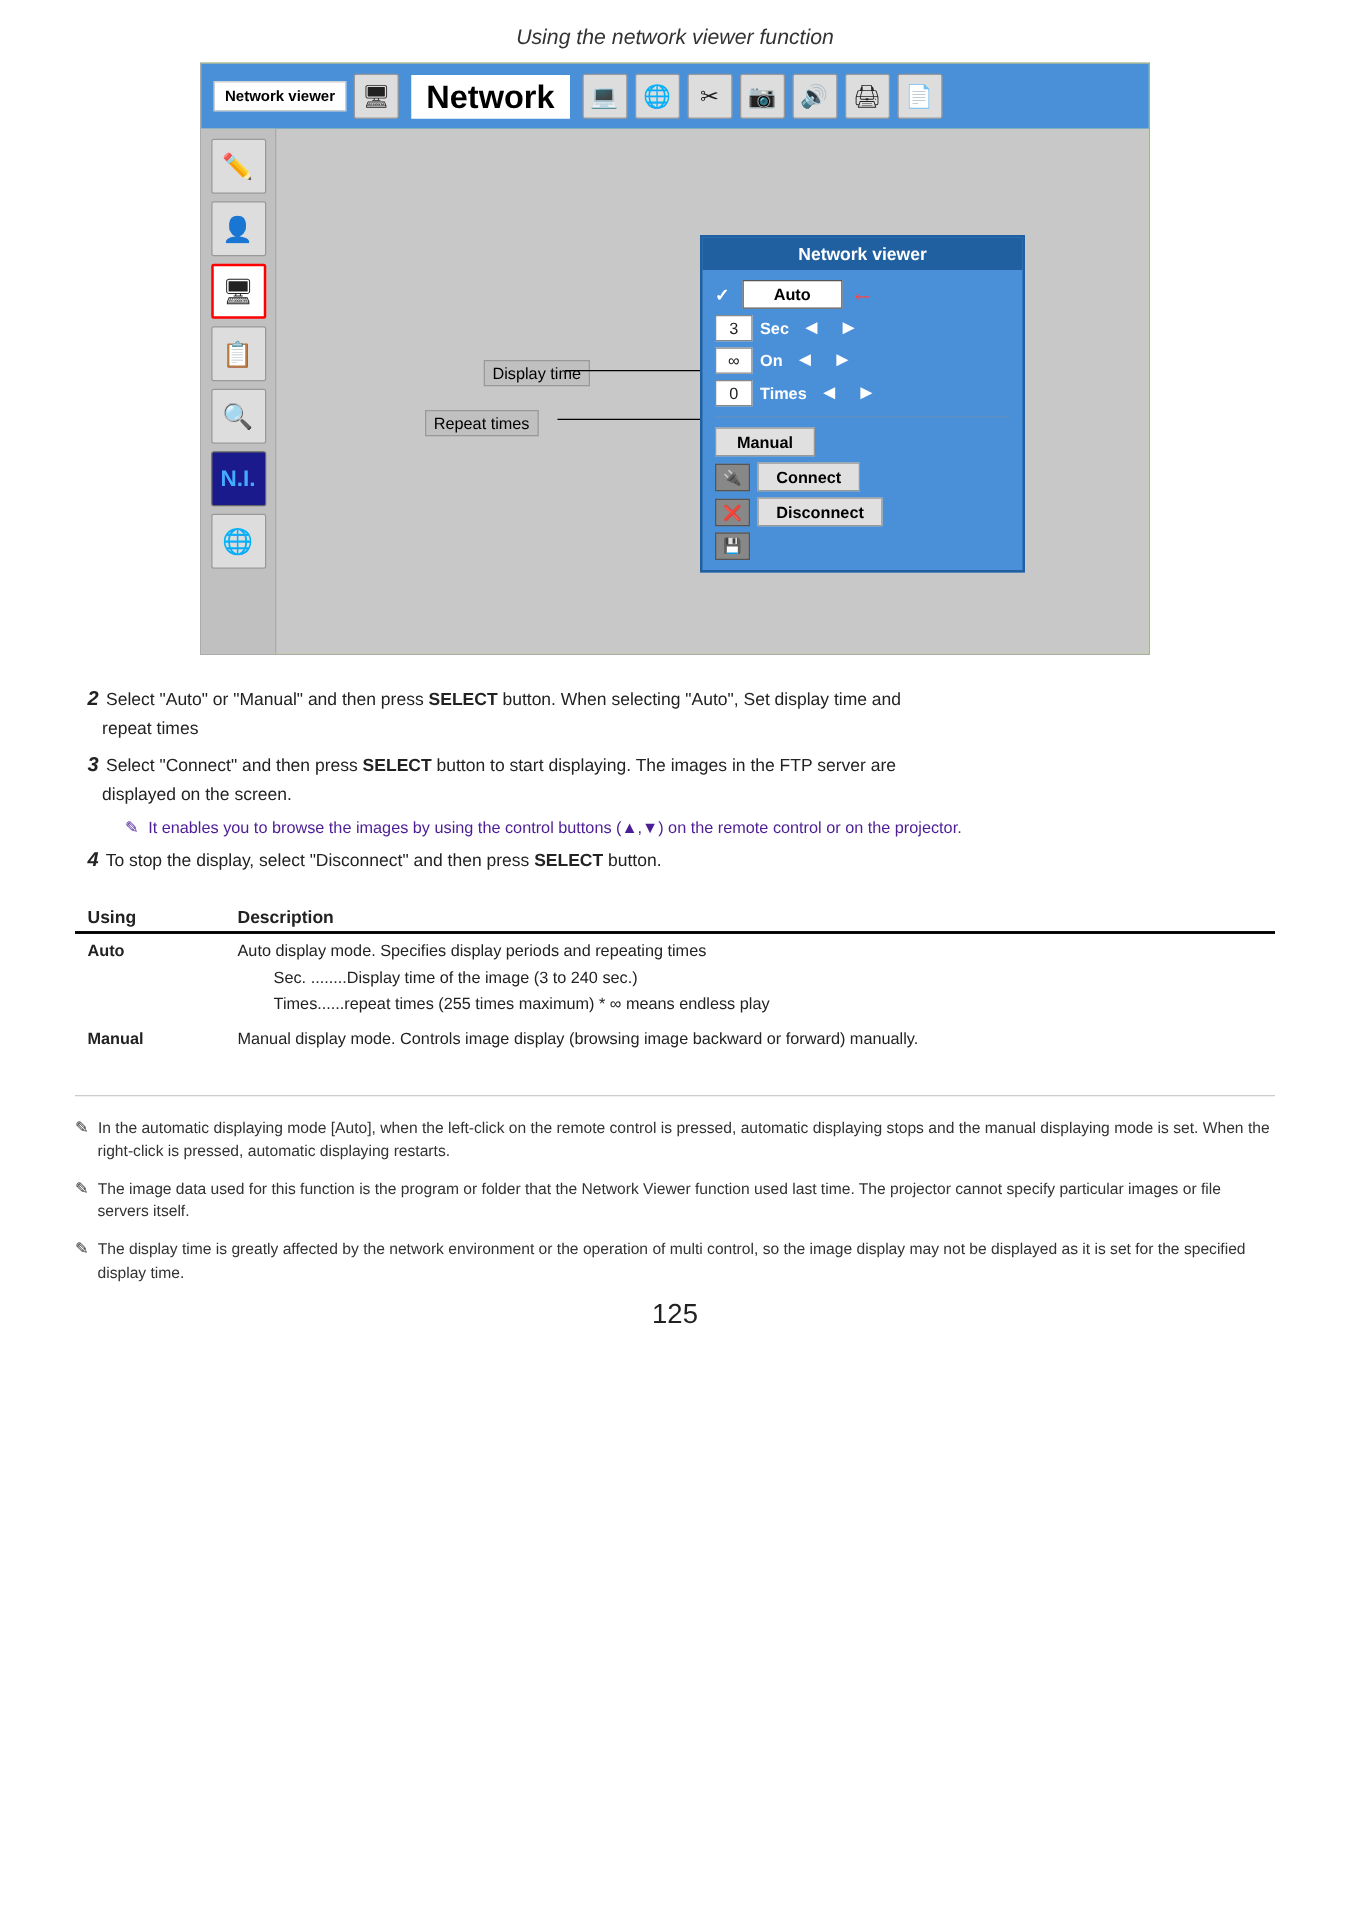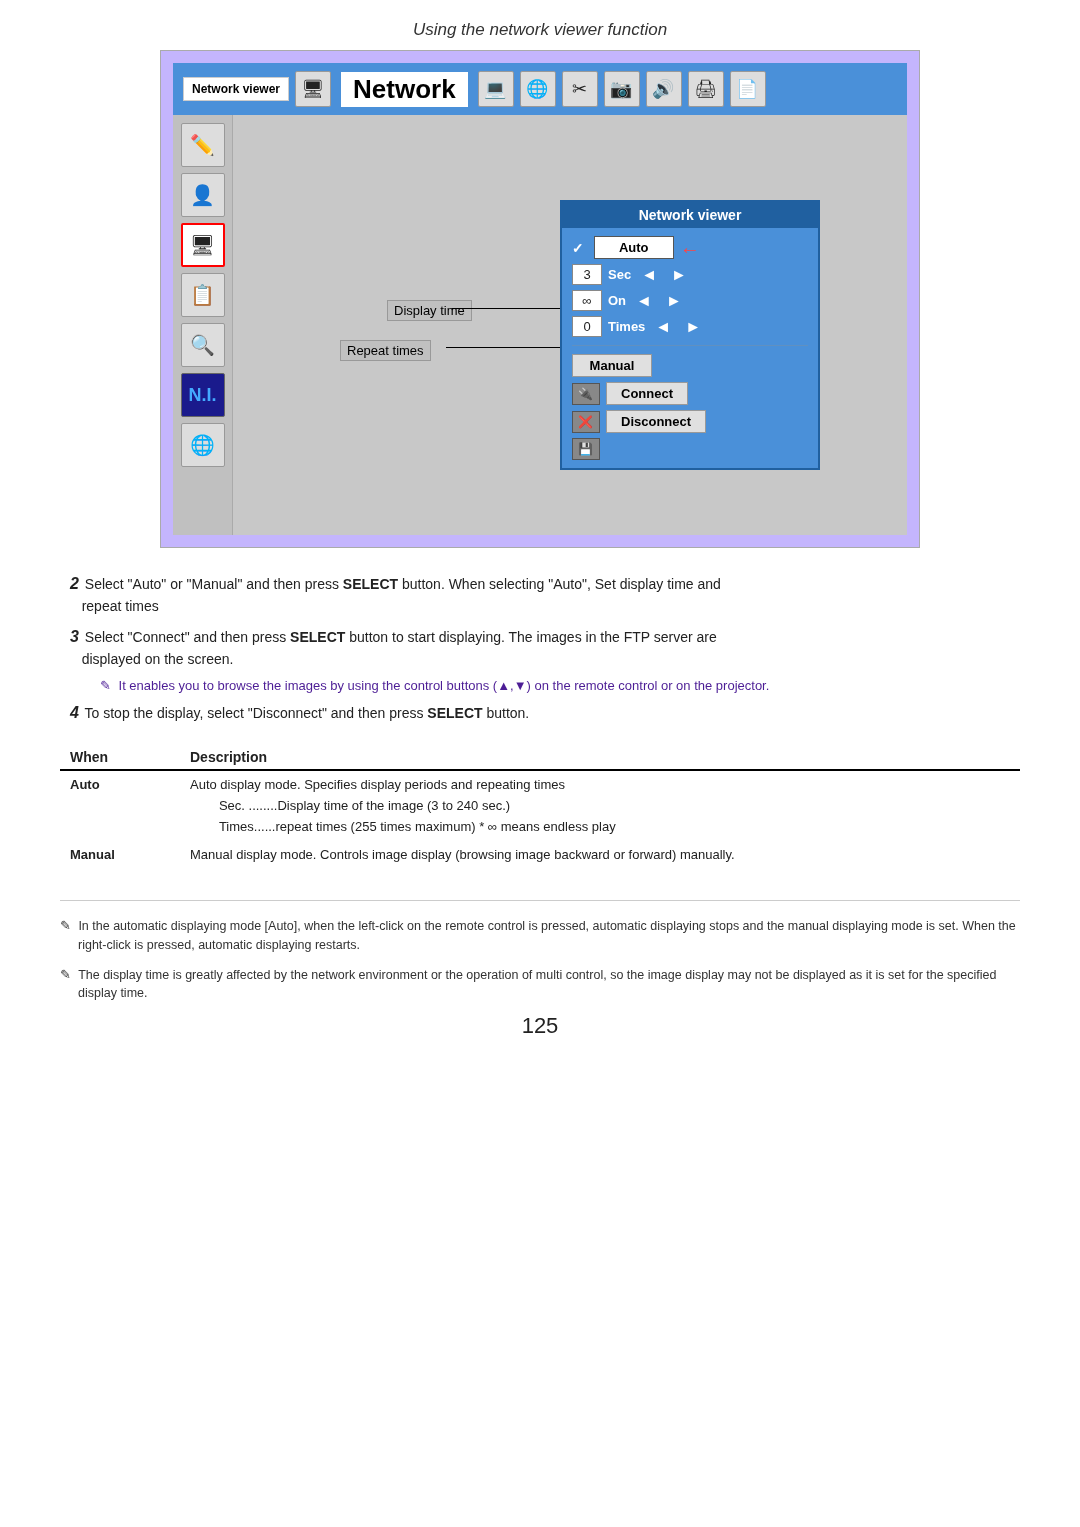--- a/index.html
+++ b/index.html
@@ -17,23 +17,23 @@
       text-align: center;
       font-style: italic;
       font-size: 17px;
       color: #333;
       margin-bottom: 10px;
     }
 
     
     .screenshot-area {
       border: 1px solid #aaa;
-      background: #c4b5fd;
+      background: #bef264;
       margin-bottom: 24px;
-      padding: 12px;
+      padding: 0;
       width: 760px;
       margin-left: auto;
       margin-right: auto;
     }
 
     
     .toolbar {
       background: #4a90d9;
       display: flex;
       align-items: center;
@@ -487,21 +487,21 @@
   </div>
   <div class="step" style="margin-top:8px;">
     <span class="step-num">4</span>
     <span>To stop the display, select "Disconnect" and then press </span><span class="bold">SELECT</span><span> button.</span>
   </div>
 </div>
 
 <table class="data-table">
   <thead>
     <tr>
-      <th>When</th>
+      <th>Using</th>
       <th>Description</th>
     </tr>
   </thead>
   <tbody>
     <tr>
       <td>Auto</td>
       <td>
         Auto display mode. Specifies display periods and repeating times<br>
         &nbsp;&nbsp;&nbsp;&nbsp;&nbsp;&nbsp;&nbsp;&nbsp;Sec. ........Display time of the image (3 to 240 sec.)<br>
         &nbsp;&nbsp;&nbsp;&nbsp;&nbsp;&nbsp;&nbsp;&nbsp;Times......repeat times (255 times maximum) * ∞ means endless play
@@ -514,17 +514,21 @@
   </tbody>
 </table>
 
 <div class="footer-notes">
   <p class="footer-note">
     <span class="pencil-icon">✎</span>
     In the automatic displaying mode [Auto], when the left-click on the remote control is pressed, automatic displaying stops and the manual displaying mode is set. When the right-click is pressed, automatic displaying restarts.
   </p>
   <p class="footer-note">
     <span class="pencil-icon">✎</span>
+    The image data used for this function is the program or folder that the Network Viewer function used last time. The projector cannot specify particular images or file servers itself.
+  </p>
+  <p class="footer-note">
+    <span class="pencil-icon">✎</span>
     The display time is greatly affected by the network environment or the operation of multi control, so the image display may not be displayed as it is set for the specified display time.
   </p>
 </div>
 
 <div class="page-number">125</div>
 
 </body></html>

